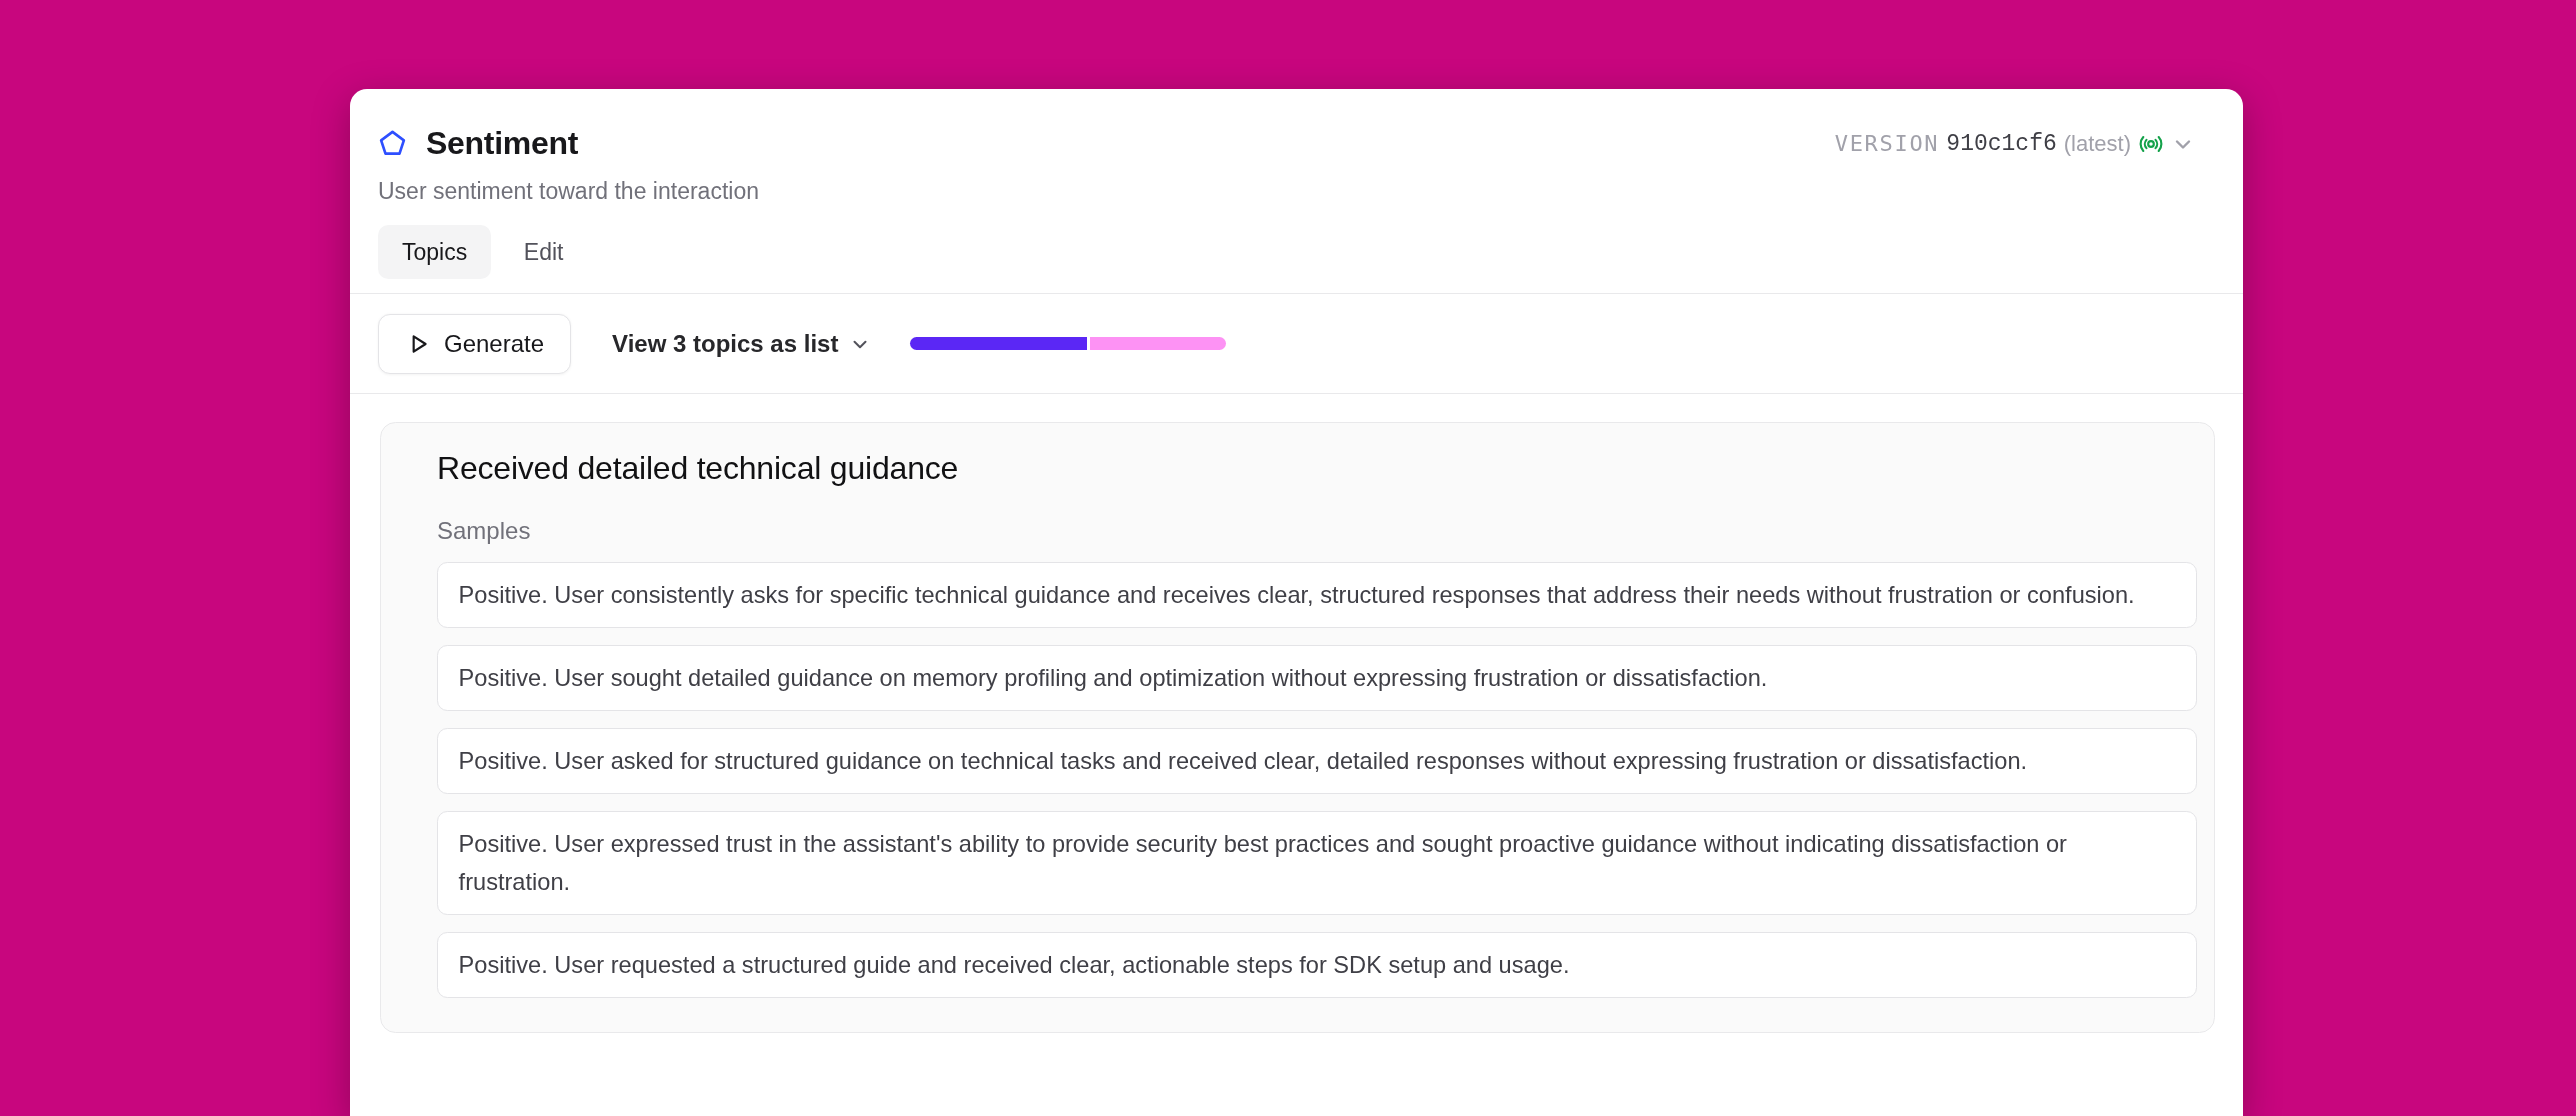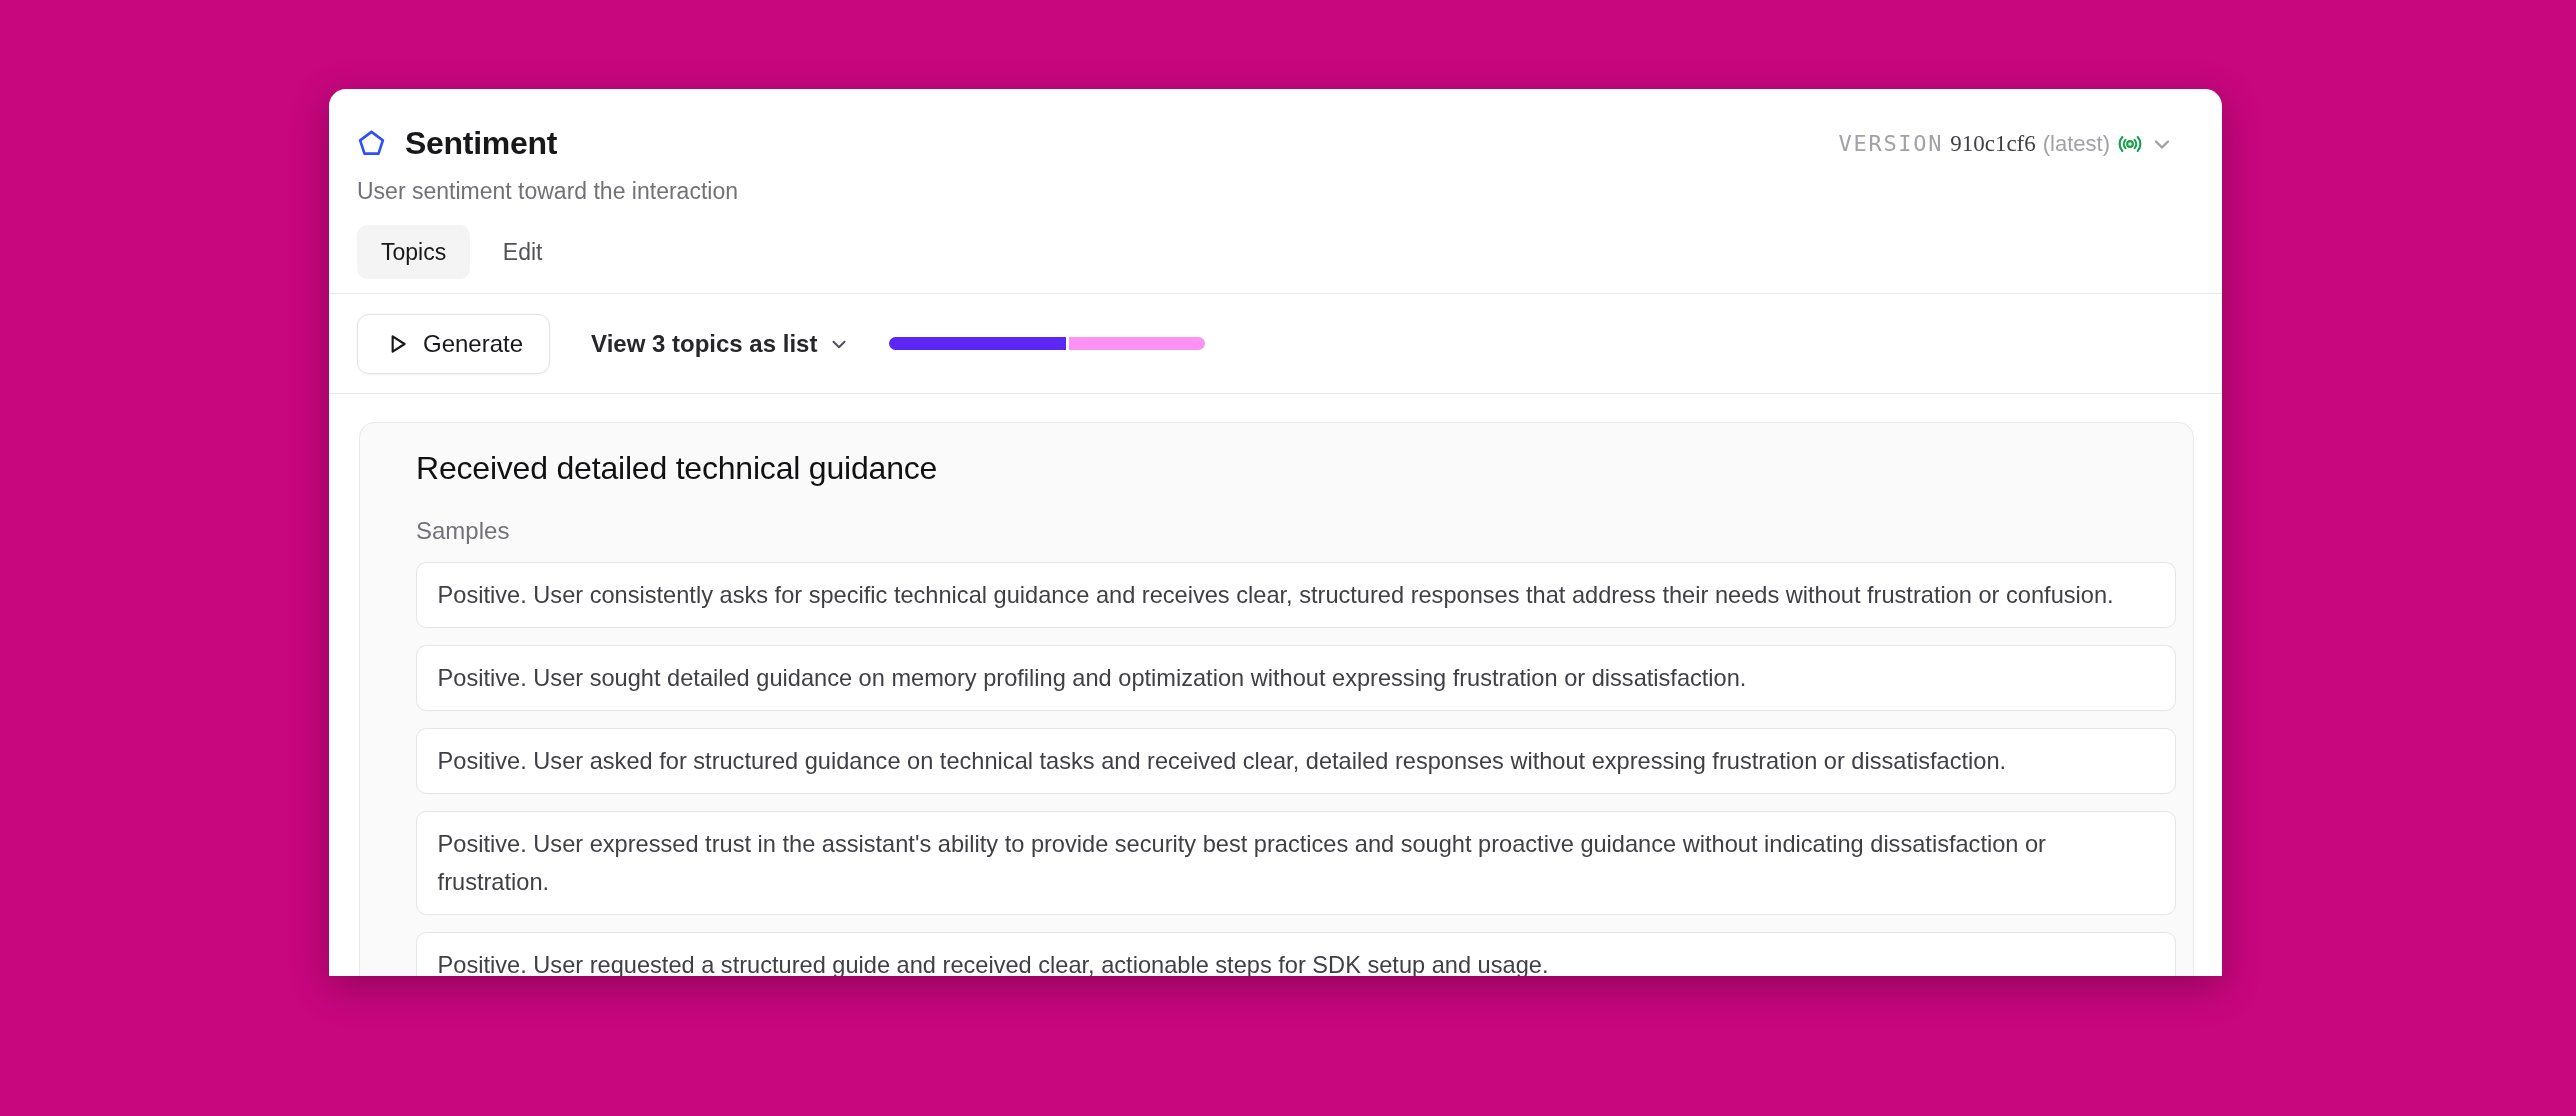--- a/index.html
+++ b/index.html
@@ -4,36 +4,36 @@
 <style>
   * { margin:0; padding:0; box-sizing:border-box; }
   html,body { width:2576px; height:1116px; overflow:hidden; }
   body {
     background:#c8067e;
     font-family:"Liberation Sans", sans-serif;
     position:relative;
     -webkit-font-smoothing:antialiased;
   }
   .card {
-    position:absolute; left:329px; top:89px;
-    width:1893px; height:887px;
+    position:absolute; left:350px; top:89px;
+    width:1893px; height:1027px;
     background:#ffffff;
     border-radius:17px 17px 0 0;
     box-shadow:0 10.3px 38px rgba(0,0,0,0.28);
     overflow:hidden;
   }
 
   
   .card-header { padding:36px 48px 13.7px 28px; border-bottom:0.9px solid #e9e9eb; }
   .title-row { display:flex; align-items:center; }
   .pentagon-wrap { width:29px; height:29px; margin-right:19px; flex:none; display:flex; }
   .app-title { font-size:32px; font-weight:700; color:#18181b; letter-spacing:-0.3px; }
   .version { margin-left:auto; display:flex; align-items:center; gap:7px; }
   .version-label { font-family:"DejaVu Sans Mono", monospace; font-size:22px; color:#a1a1aa; letter-spacing:1.7px; }
-  .version-hash  { font-family:Liberation Serif, serif; font-size:23px; color:#3f3f46; }
+  .version-hash  { font-family:Liberation Mono, monospace; font-size:23px; color:#3f3f46; }
   .version-latest{ font-size:22px; color:#a1a1aa; }
   .subtitle { margin-top:15.5px; font-size:23px; color:#71717a; }
   .tabs { display:flex; align-items:flex-start; margin-top:20.6px; gap:8.6px; }
   .tab { font-size:23px; font-weight:500; color:#52525b; padding:13.7px 24px; border-radius:10.3px; cursor:pointer; }
   .tab.active { background:#f4f4f5; color:#18181b; }
 
   
   .toolbar { display:flex; align-items:center; height:100px; padding:0 48px 0 28px; border-bottom:0.9px solid #e9e9eb; }
   .generate-btn {
     display:flex; align-items:center; gap:13px;

